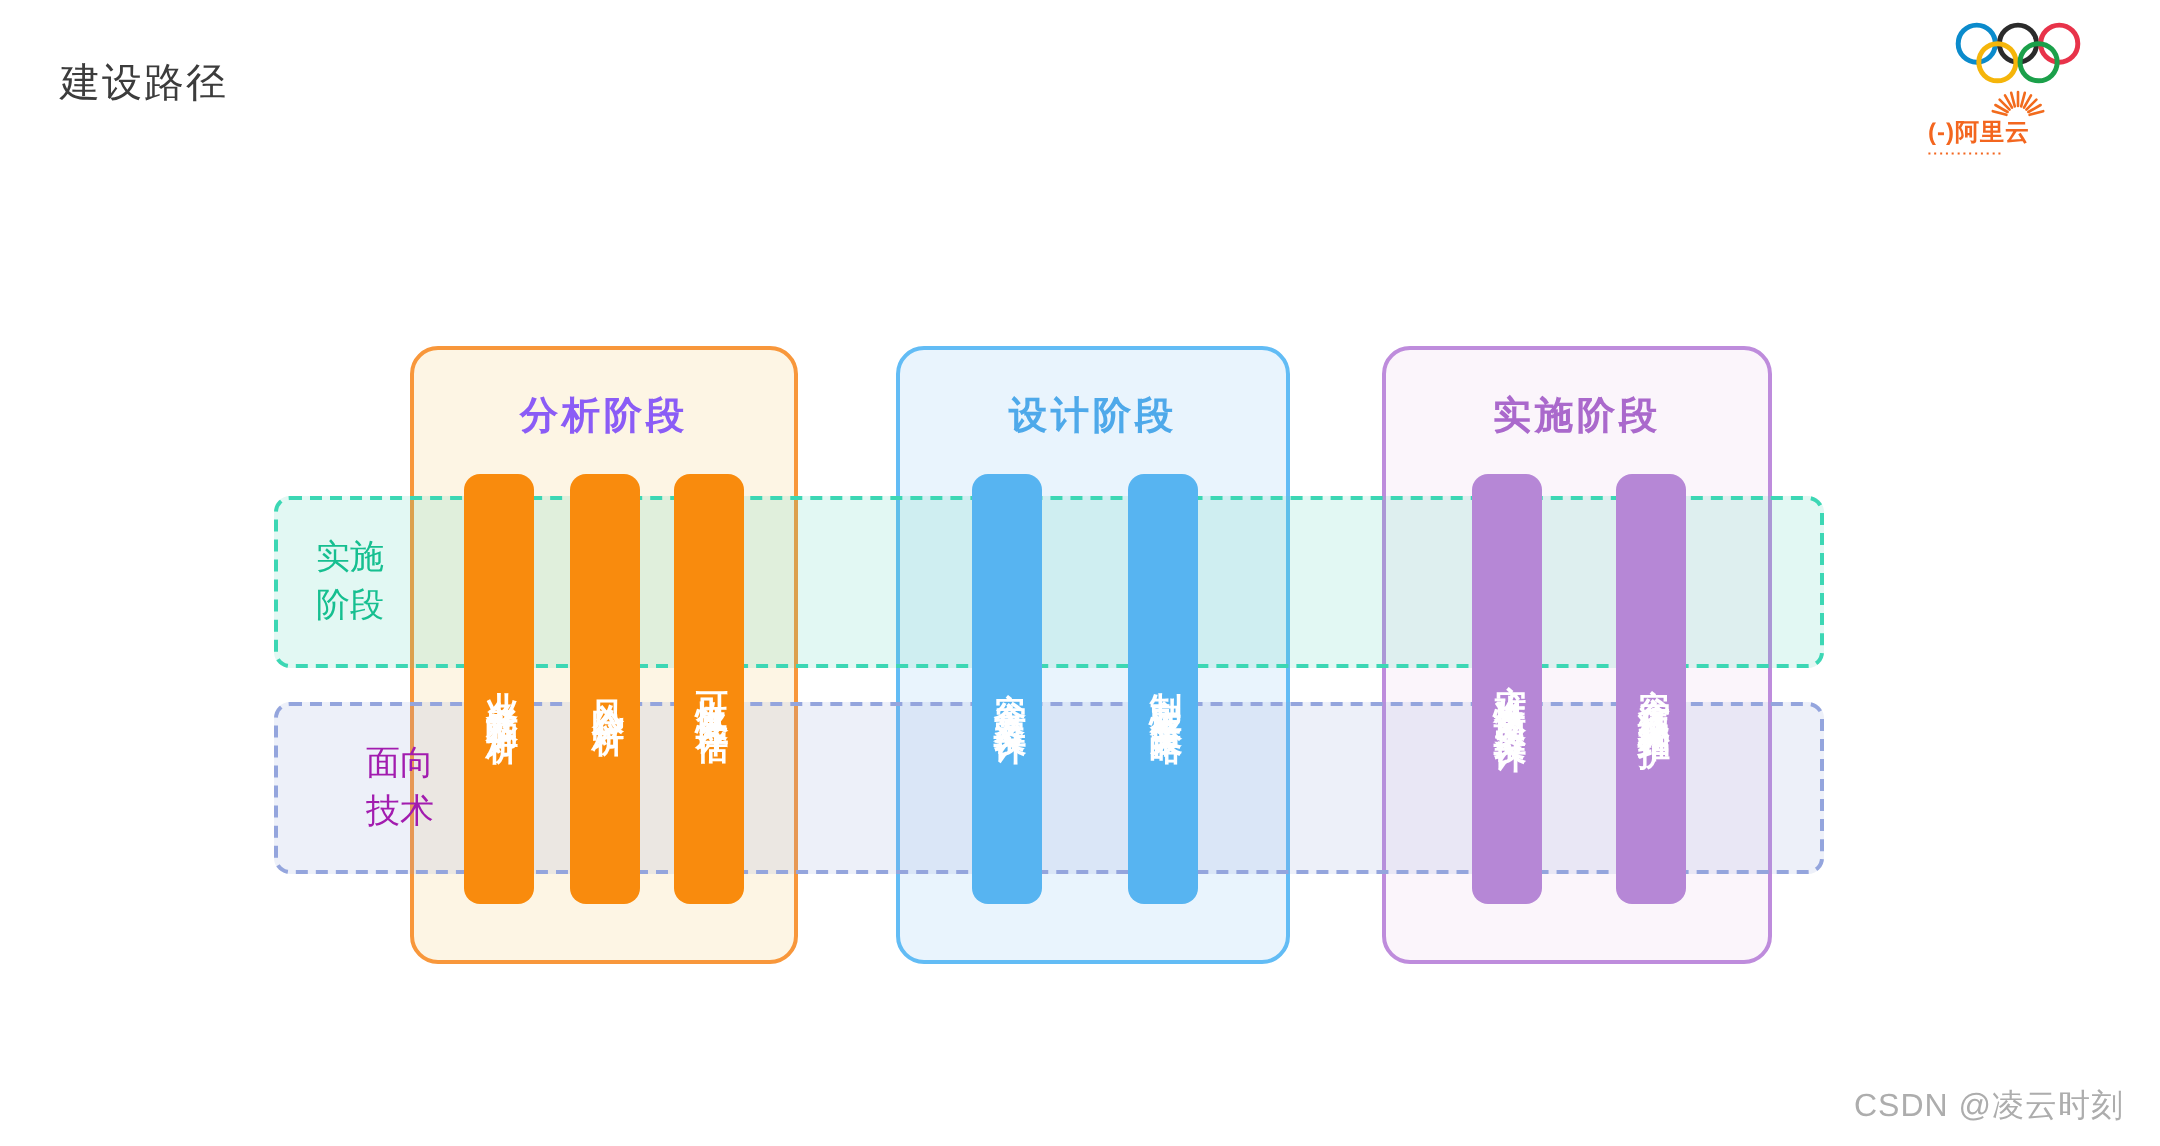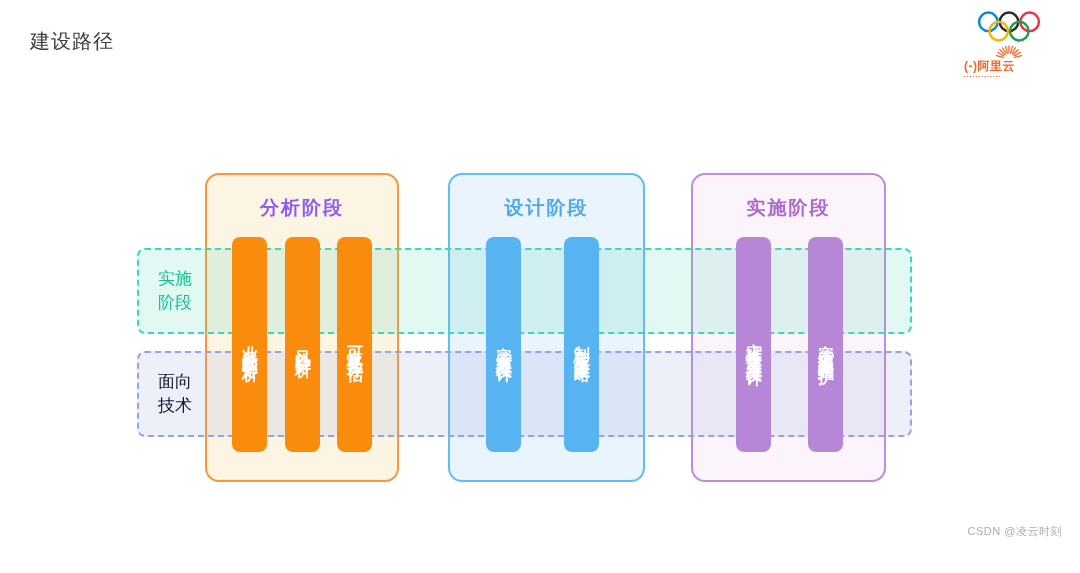--- a/index.html
+++ b/index.html
@@ -62,21 +62,21 @@
     border-radius: 8px; border: 2px dashed; z-index: 2;
   }
   .band-business { top: 248px; border-color: #3cd7b4; background: rgba(72, 214, 178, 0.16); }
   .band-technology { top: 351px; border-color: #94a5dd; background: rgba(142, 160, 217, 0.16); }
   .band-label {
     position: absolute; left: 12px; top: 0; bottom: 0; width: 48px;
     display: flex; align-items: center; justify-content: center;
     text-align: center; font-size: 17px; font-weight: 500; line-height: 1.4;
   }
   .band-business .band-label { color: #16bf90; }
-  .band-technology .band-label { color: #0f172a; }
+  .band-technology .band-label { color: #a21caf; margin-left: 25px; }
 
   
   .task-bar {
     position: absolute; top: 237px; height: 215px; width: 35px;
     border-radius: 8px; z-index: 3;
     display: flex; align-items: center; justify-content: center;
     writing-mode: vertical-rl; text-orientation: upright;
     color: #ffffff; font-size: 16px; font-weight: 600;
     letter-spacing: 4px; text-align: center;
   }
@@ -87,22 +87,22 @@
   .bar-a1 { left: 232px; }
   .bar-a2 { left: 285px; }
   .bar-a3 { left: 337px; }
   .bar-d1 { left: 486px; }
   .bar-d2 { left: 564px; }
   .bar-i1 { left: 736px; }
   .bar-i2 { left: 808px; }
 
   
   .watermark {
-    position: absolute; right: 18px; top: 524px;
-    font-size: 11px; color: #adadad; letter-spacing: 0.5px;
+    position: absolute; right: 18px; top: 543px;
+    font-size: 16px; color: #adadad; letter-spacing: 0.5px;
   }
 </style>
 </head>
 <body>
 
 <div class="page-title">建设路径</div>
 
 <div class="logo">
   <svg class="rings" width="66" height="34" viewBox="0 0 64 32">
     <circle cx="12" cy="11" r="9" fill="none" stroke="#0b8bcc" stroke-width="2.4"></circle>

